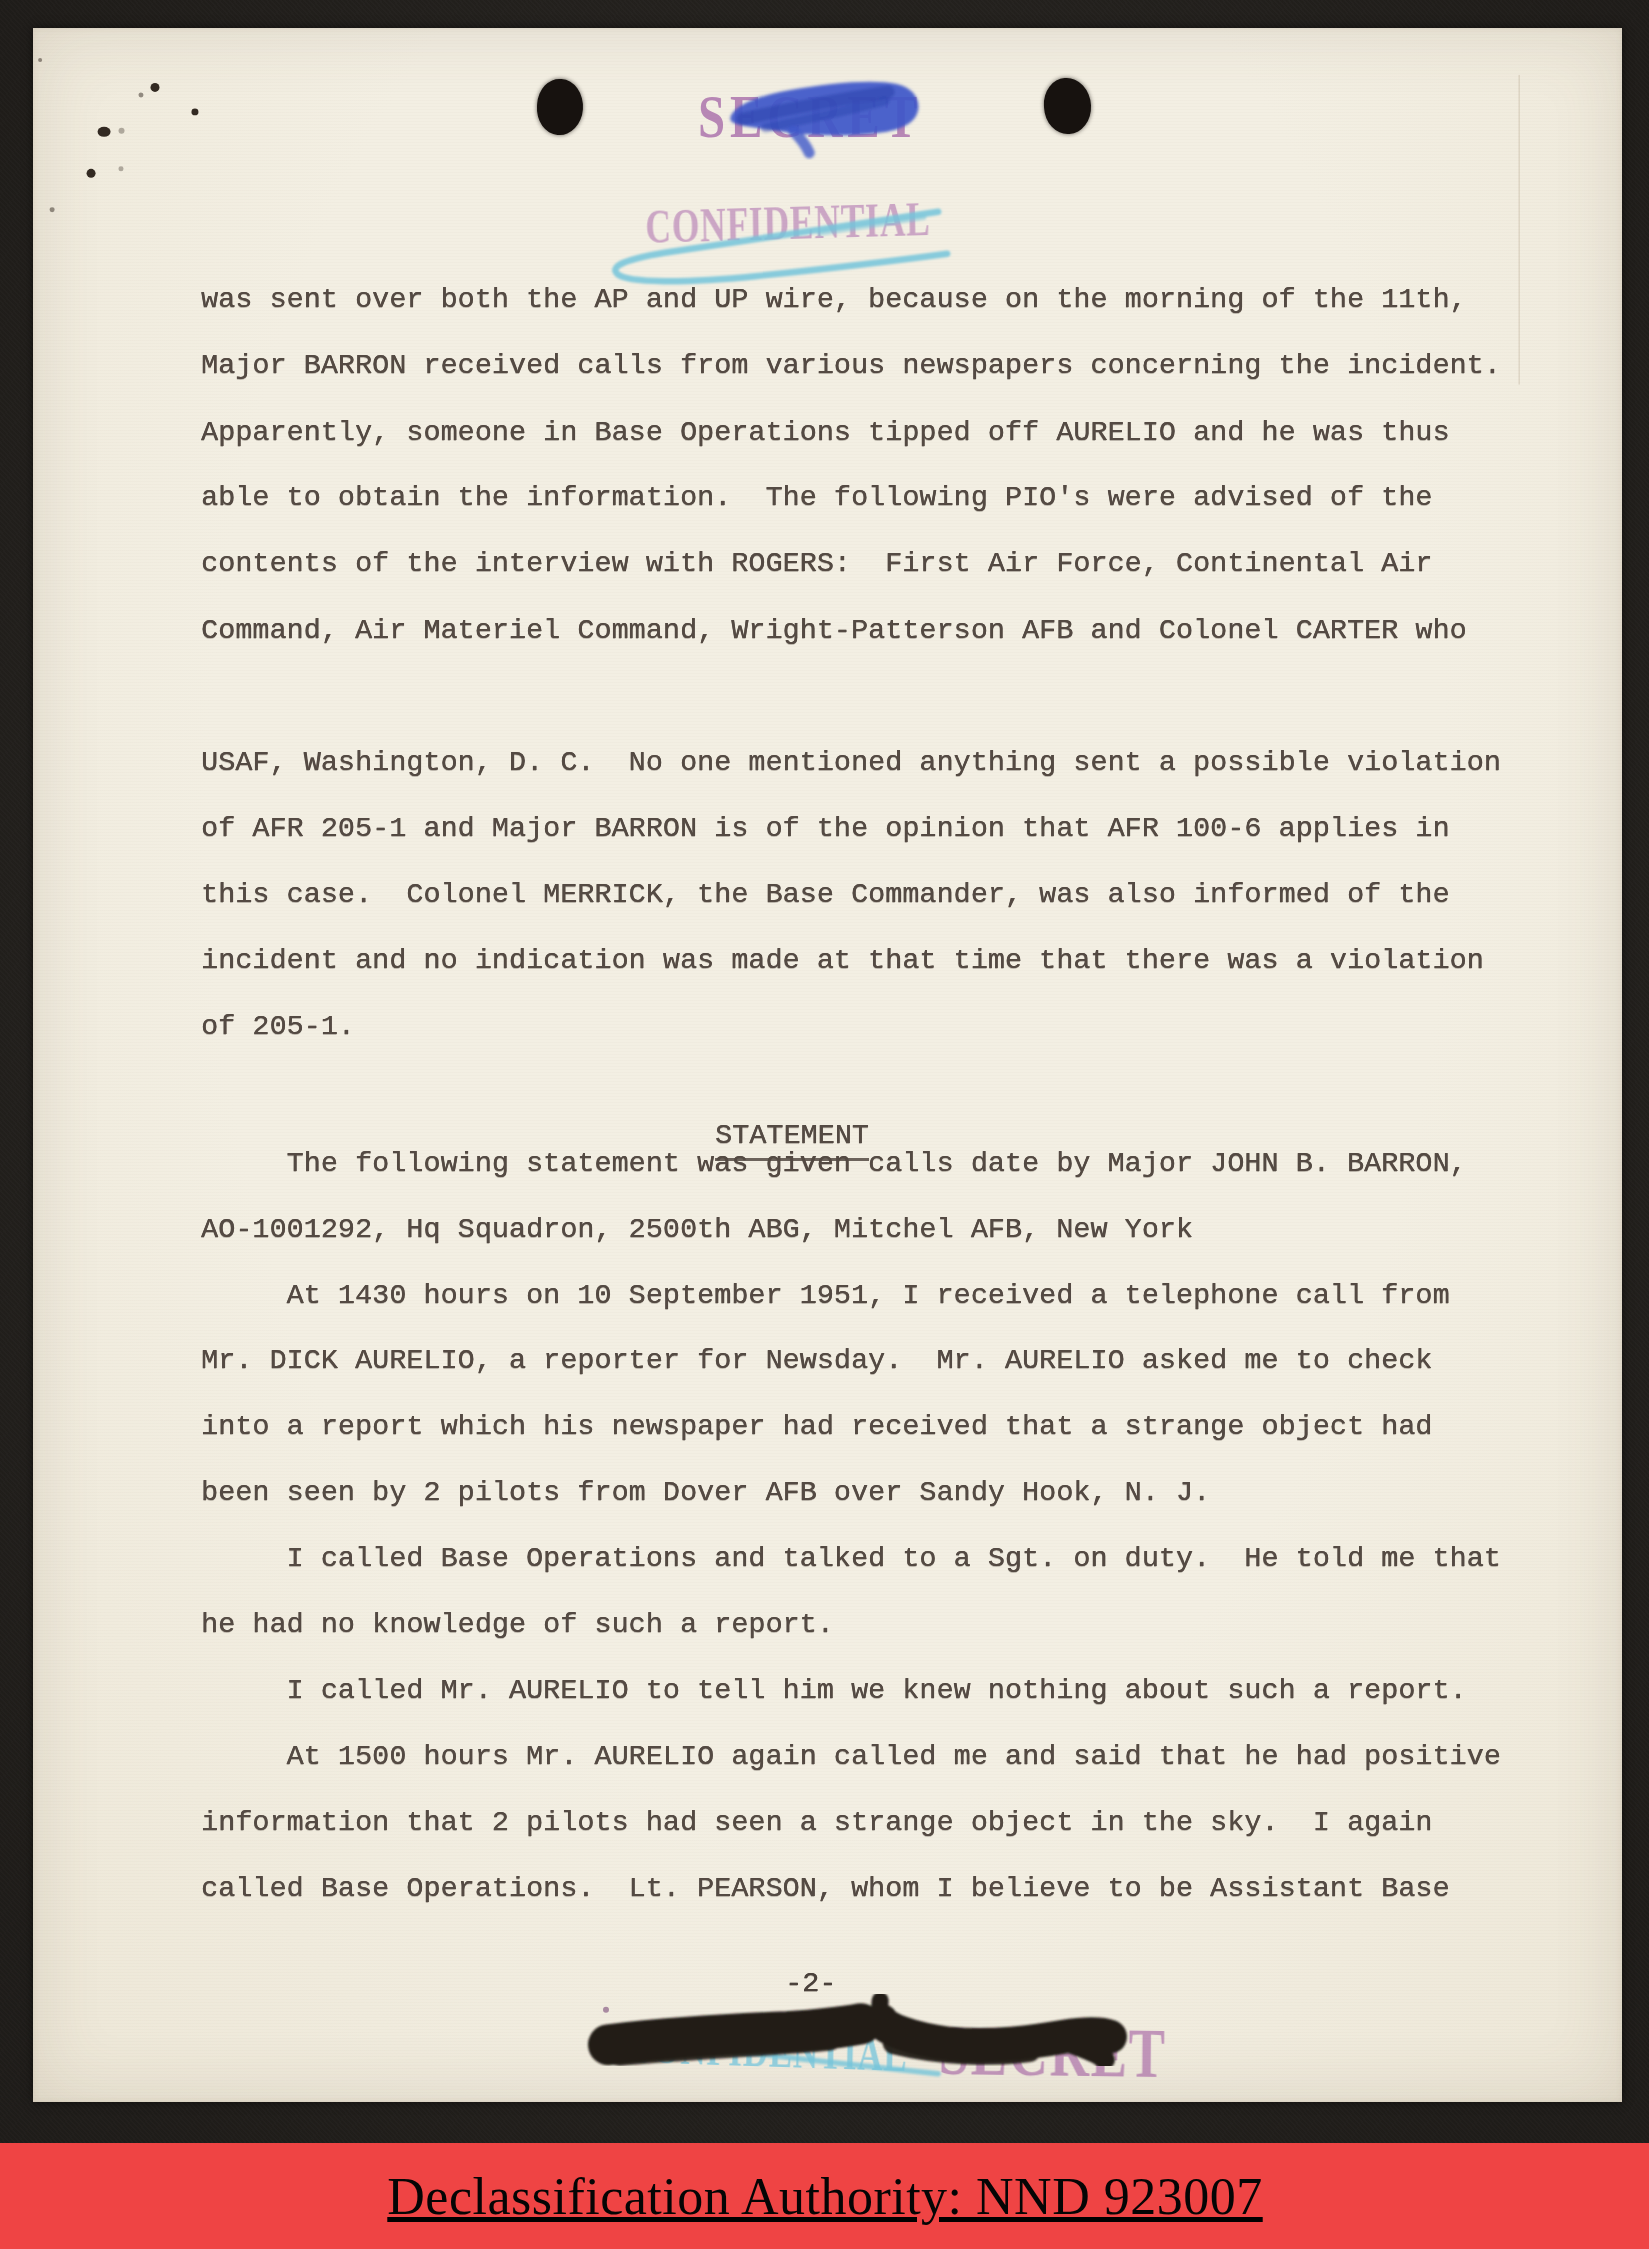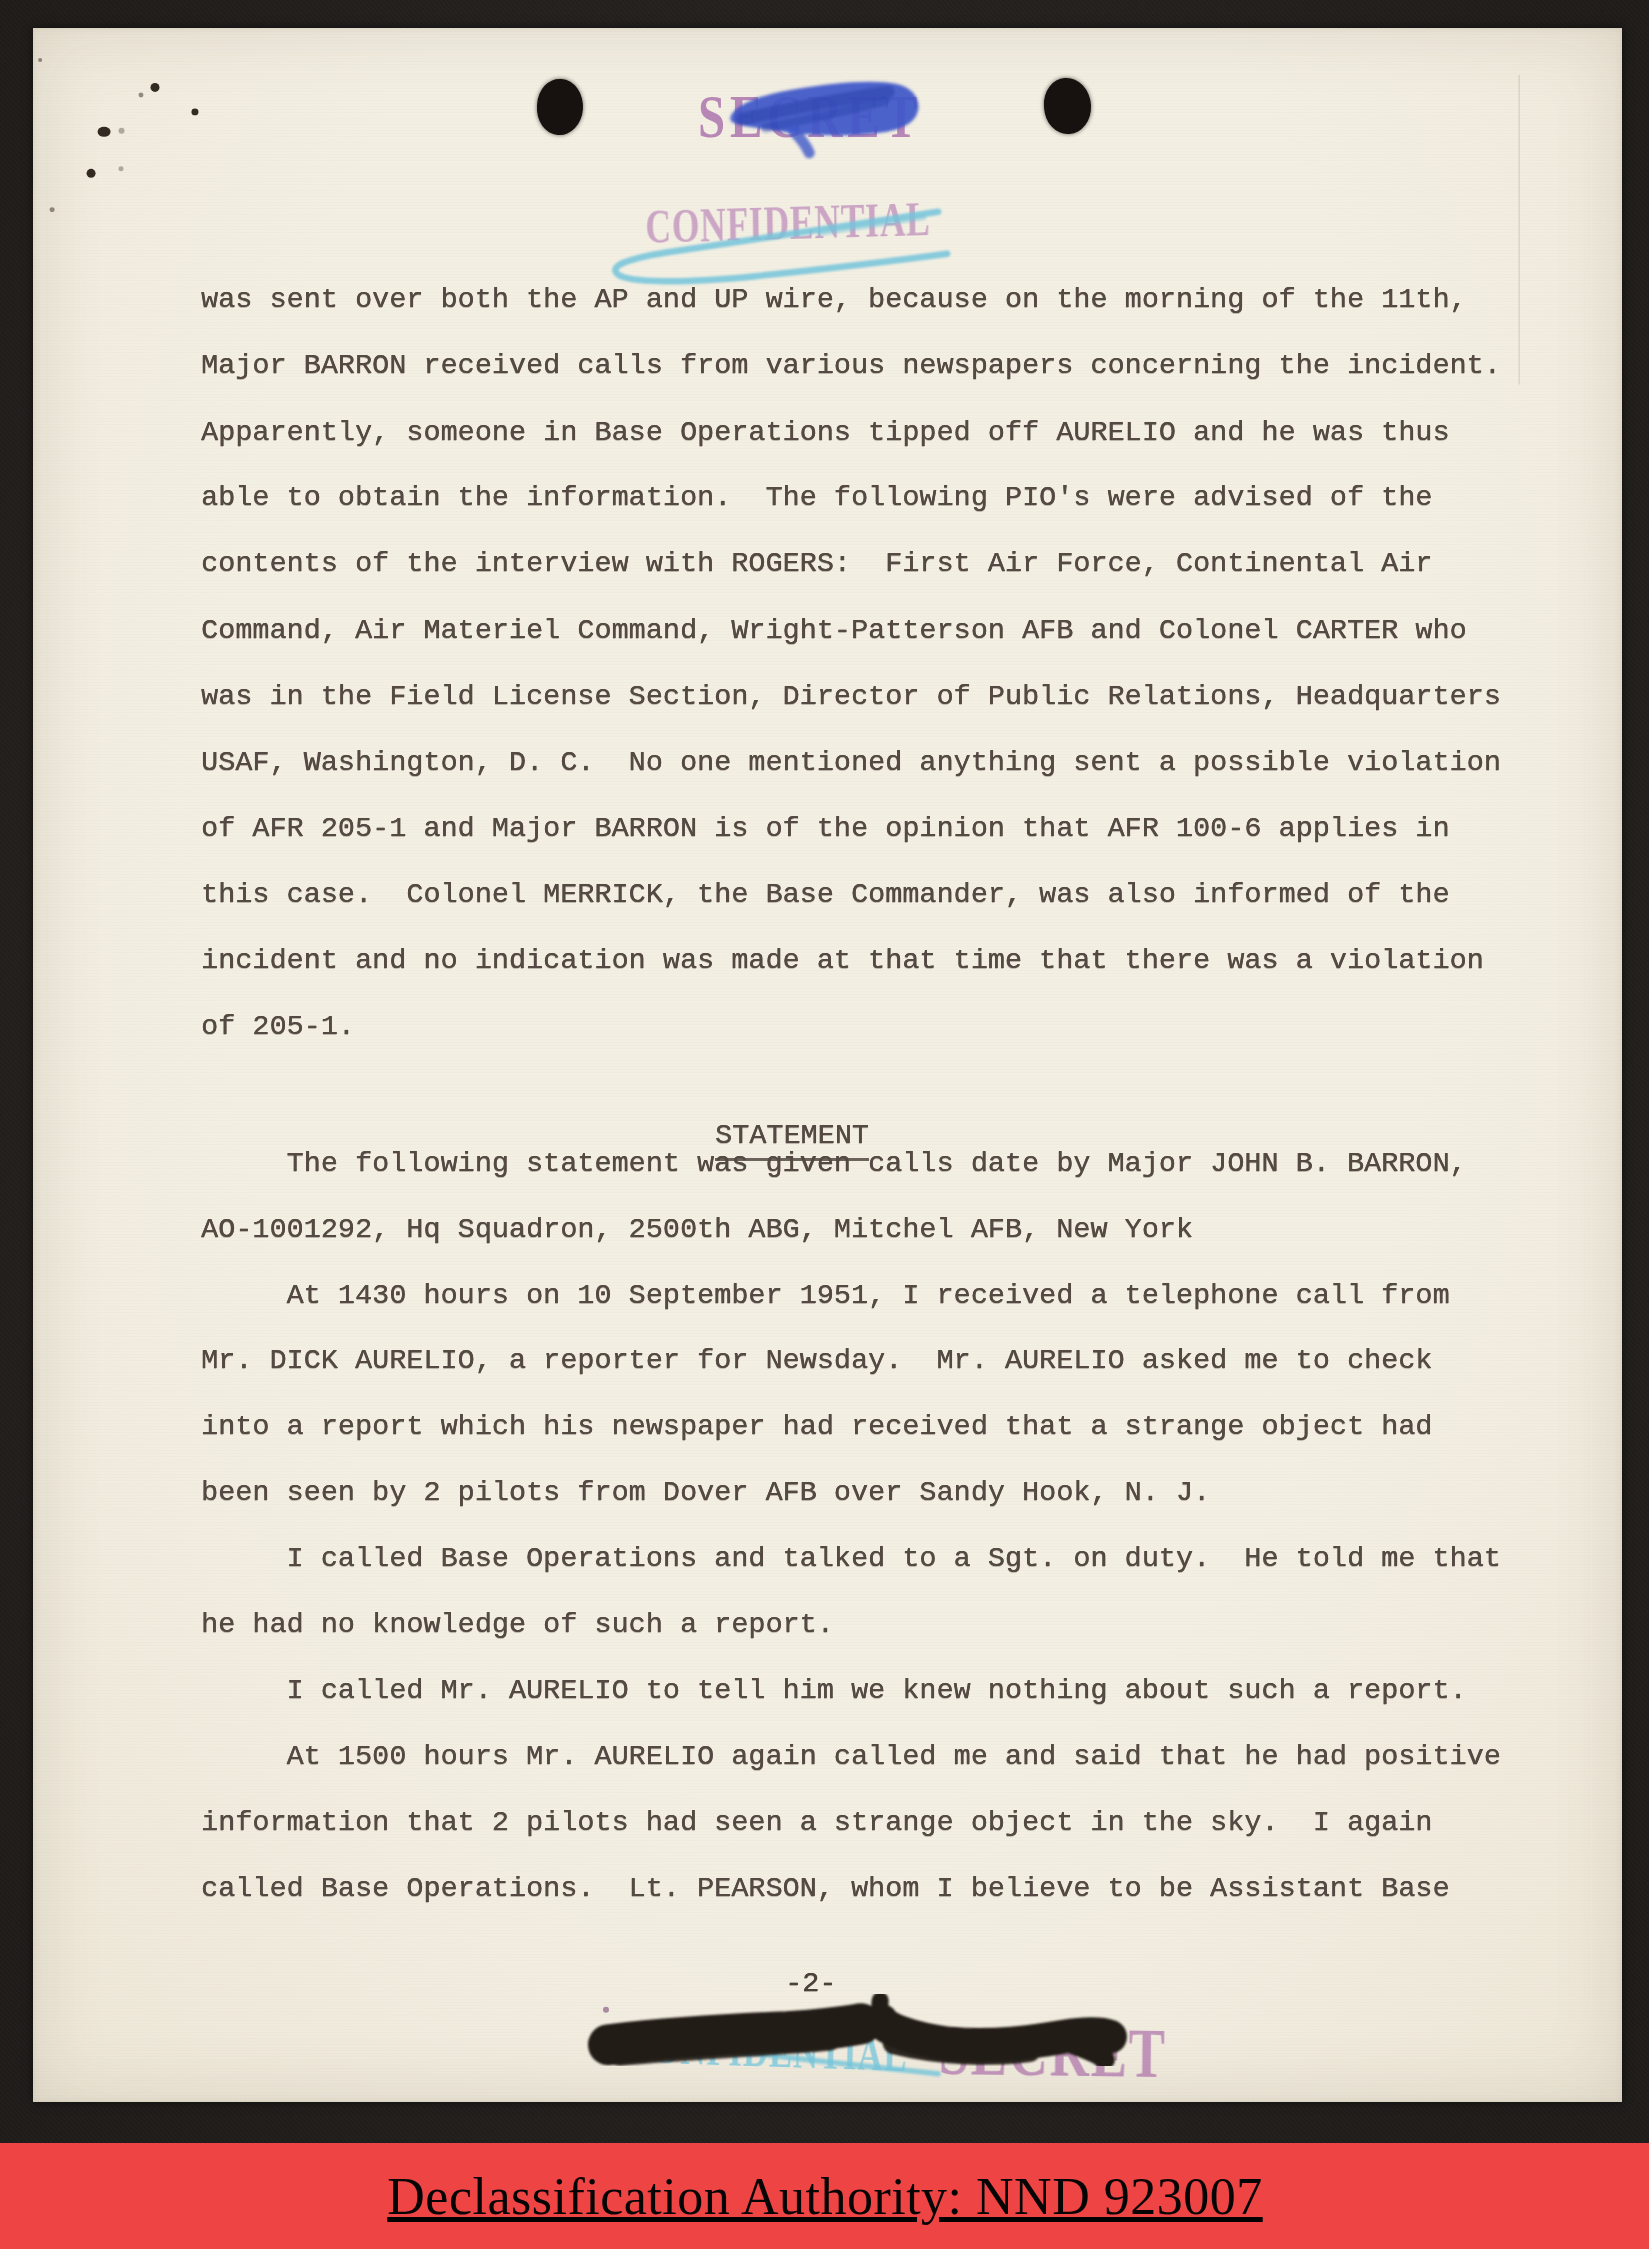--- a/index.html
+++ b/index.html
@@ -75,21 +75,20 @@
 
   <div class="stamp conf-btm">CONFIDENTIAL</div>
   <div class="stamp secret-btm">SECRET</div>
 
   <div class="tl" style="top:285px">was sent over both the AP and UP wire, because on the morning of the 11th,</div>
   <div class="tl" style="top:351px">Major BARRON received calls from various newspapers concerning the incident.</div>
   <div class="tl" style="top:418px">Apparently, someone in Base Operations tipped off AURELIO and he was thus</div>
   <div class="tl" style="top:483px">able to obtain the information.  The following PIO's were advised of the</div>
   <div class="tl" style="top:549px">contents of the interview with ROGERS:  First Air Force, Continental Air</div>
   <div class="tl" style="top:616px">Command, Air Materiel Command, Wright-Patterson AFB and Colonel CARTER who</div>
-  <div class="tl" style="top:682px">was in the Field License Section, Director of Public Relations, Headquarters</div>
   <div class="tl" style="top:748px">USAF, Washington, D. C.  No one mentioned anything sent a possible violation</div>
   <div class="tl" style="top:814px">of AFR 205-1 and Major BARRON is of the opinion that AFR 100-6 applies in</div>
   <div class="tl" style="top:880px">this case.  Colonel MERRICK, the Base Commander, was also informed of the</div>
   <div class="tl" style="top:946px">incident and no indication was made at that time that there was a violation</div>
   <div class="tl" style="top:1012px">of 205-1.</div>
 
   <div class="heading">STATEMENT</div>
 
   <div class="tl" style="top:1149px">     The following statement was given calls date by Major JOHN B. BARRON,</div>
   <div class="tl" style="top:1215px">AO-1001292, Hq Squadron, 2500th ABG, Mitchel AFB, New York</div>

